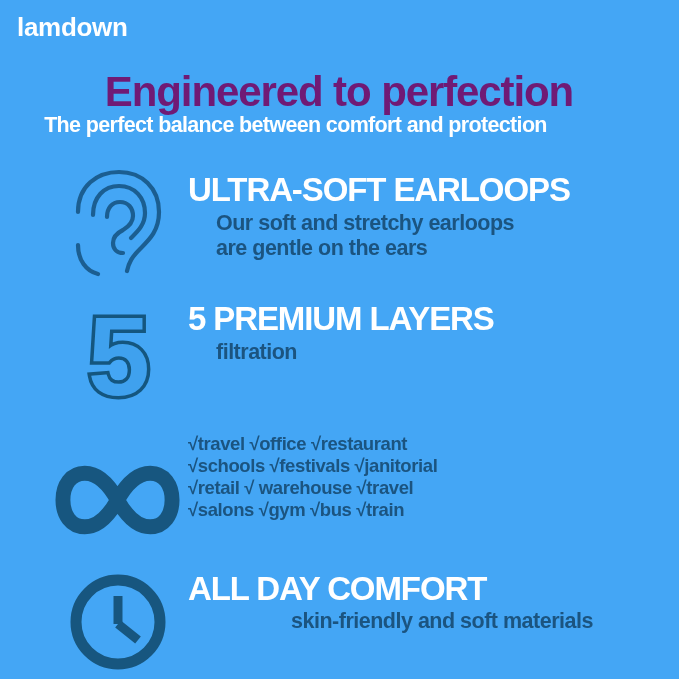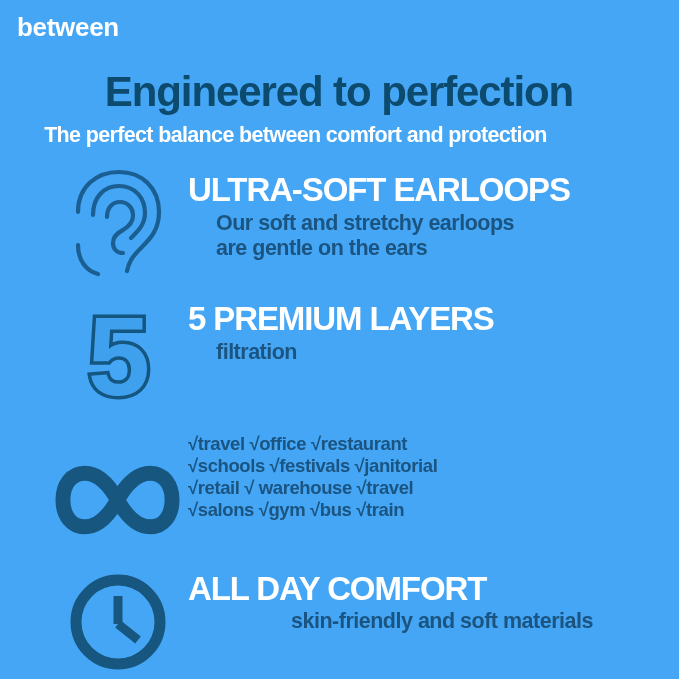--- a/index.html
+++ b/index.html
@@ -34,28 +34,28 @@
 
   
   .headline {
     position: absolute;
     left: 0;
     top: 70px;
     width: 678px;
     text-align: center;
     font-size: 42px;
     font-weight: 700;
-    color: #0c4a6e;
+    color: #701a75;
     letter-spacing: -1.1px;
     line-height: 1.05;
   }
   .subheadline {
     position: absolute;
     left: 0;
-    top: 124px;
+    top: 114px;
     width: 591px;
     text-align: center;
     font-size: 21.5px;
     font-weight: 700;
     color: #ffffff;
     letter-spacing: -0.65px;
     line-height: 1.1;
   }
 
   
@@ -123,21 +123,21 @@
   #feature-multi .f-title { letter-spacing: -1.3px; }
   #feature-comfort .f-desc { margin-top: 4px; text-align: center; }
 
   svg { display: block; }
 </style>
 </head>
 <body>
 
 <div id="poster">
 
-  <div class="brand">between</div>
+  <div class="brand">lamdown</div>
 
   <div class="headline">Engineered to perfection</div>
   <div class="subheadline">The perfect balance between comfort and protection</div>
 
   <div class="feature" id="feature-earloops">
     <div class="icon-wrap">
       <svg width="106" height="112" viewBox="0 0 106 112" fill="none" stroke="#1B5E91" stroke-width="4.2" stroke-linecap="round" stroke-linejoin="round">
         <path d="M13 45 C13 19 32 5 54 5 C77 5 94 21 94 45 C94 64 84 73 75 82 C67 90 64 95 62 104"></path>
         <path d="M28 48 C28 30 39 19 54 19 C70 19 80 31 80 46 C80 58 72 65 66 71"></path>
         <path d="M42 50 C42 41 47 35 55 35 C63 35 68 41 68 49 C68 56 63 60 58 63 C52 66 48 70 48 76 C48 82 52 86 58 86"></path>

